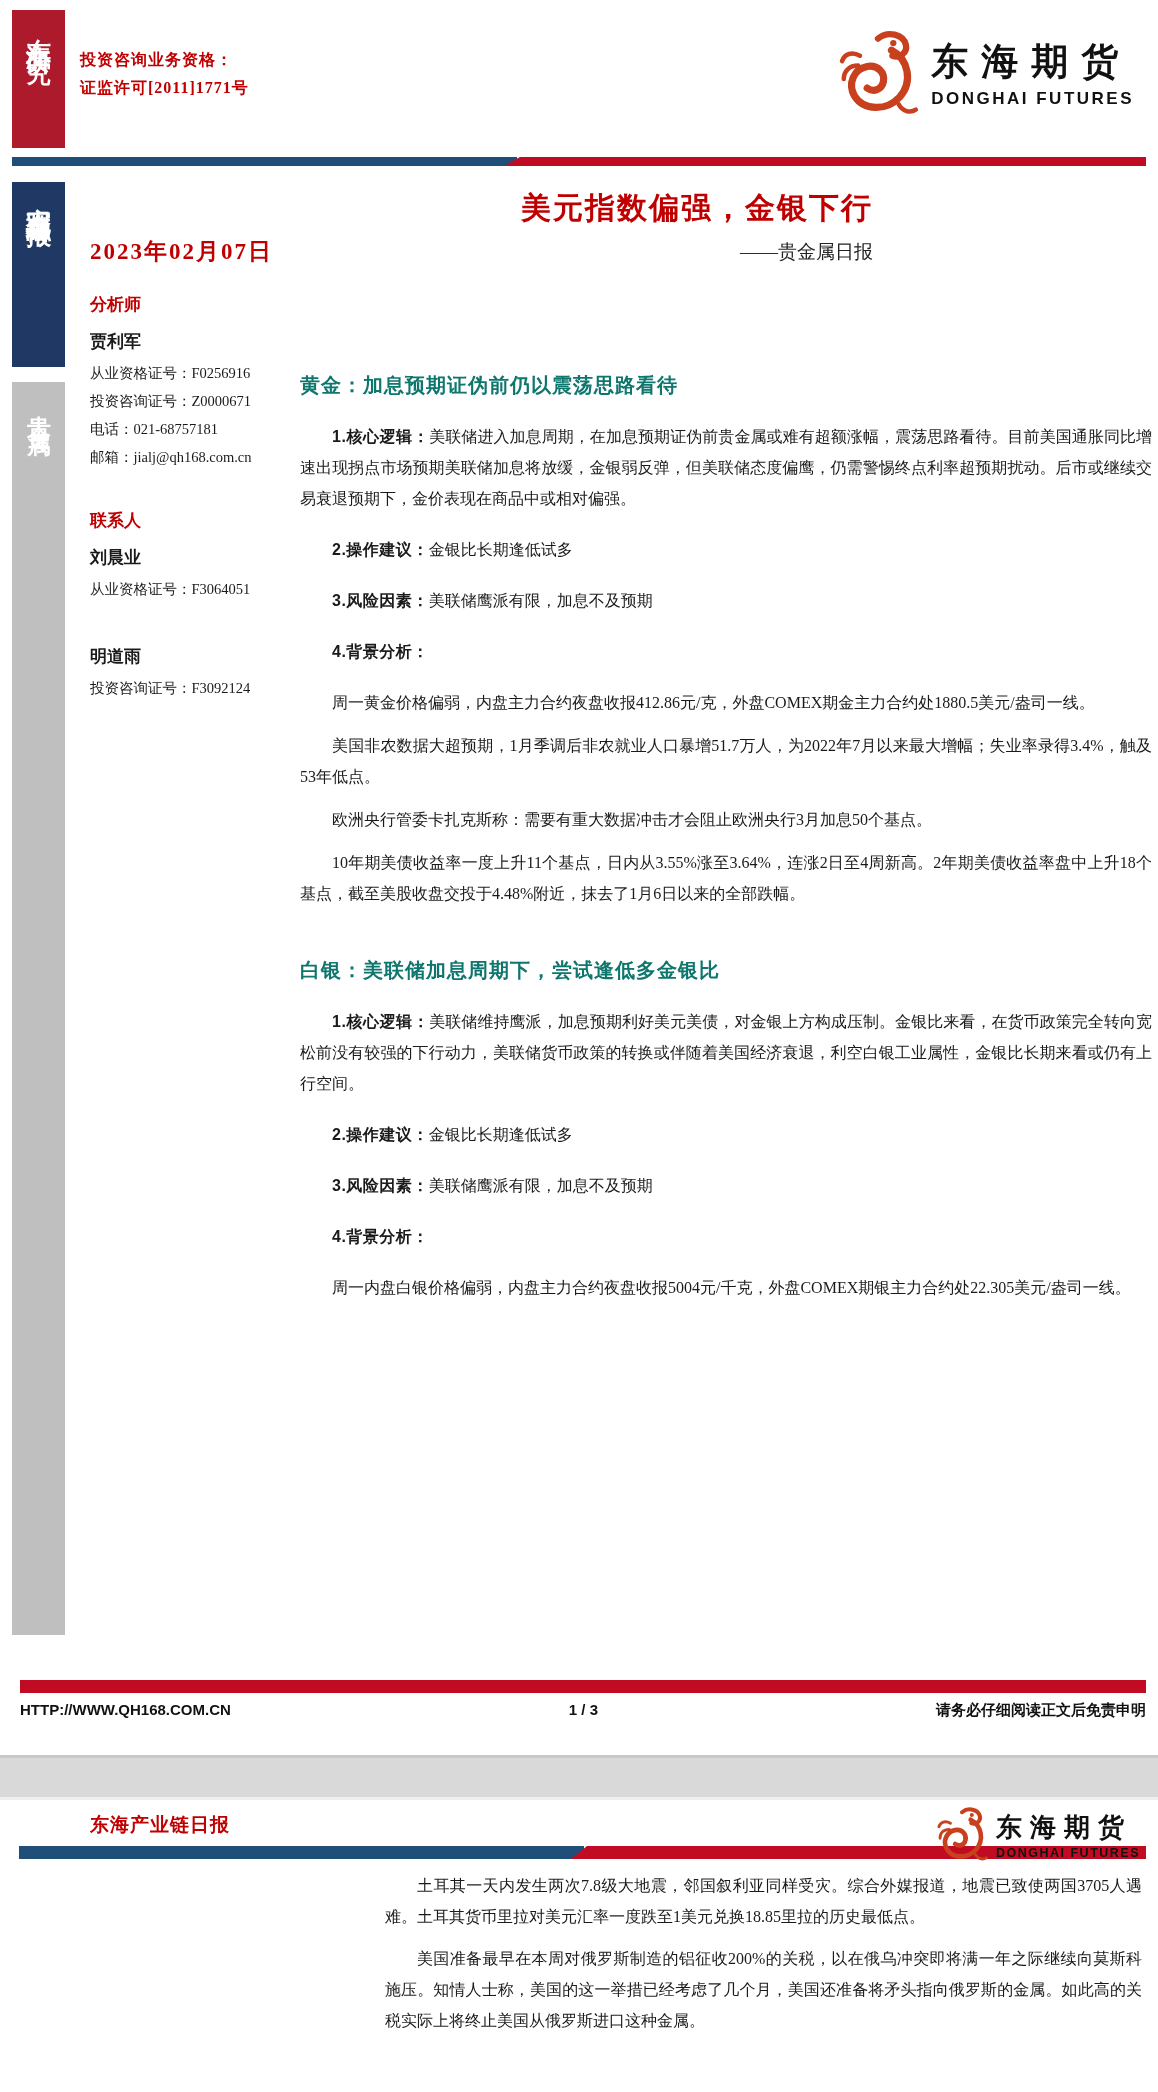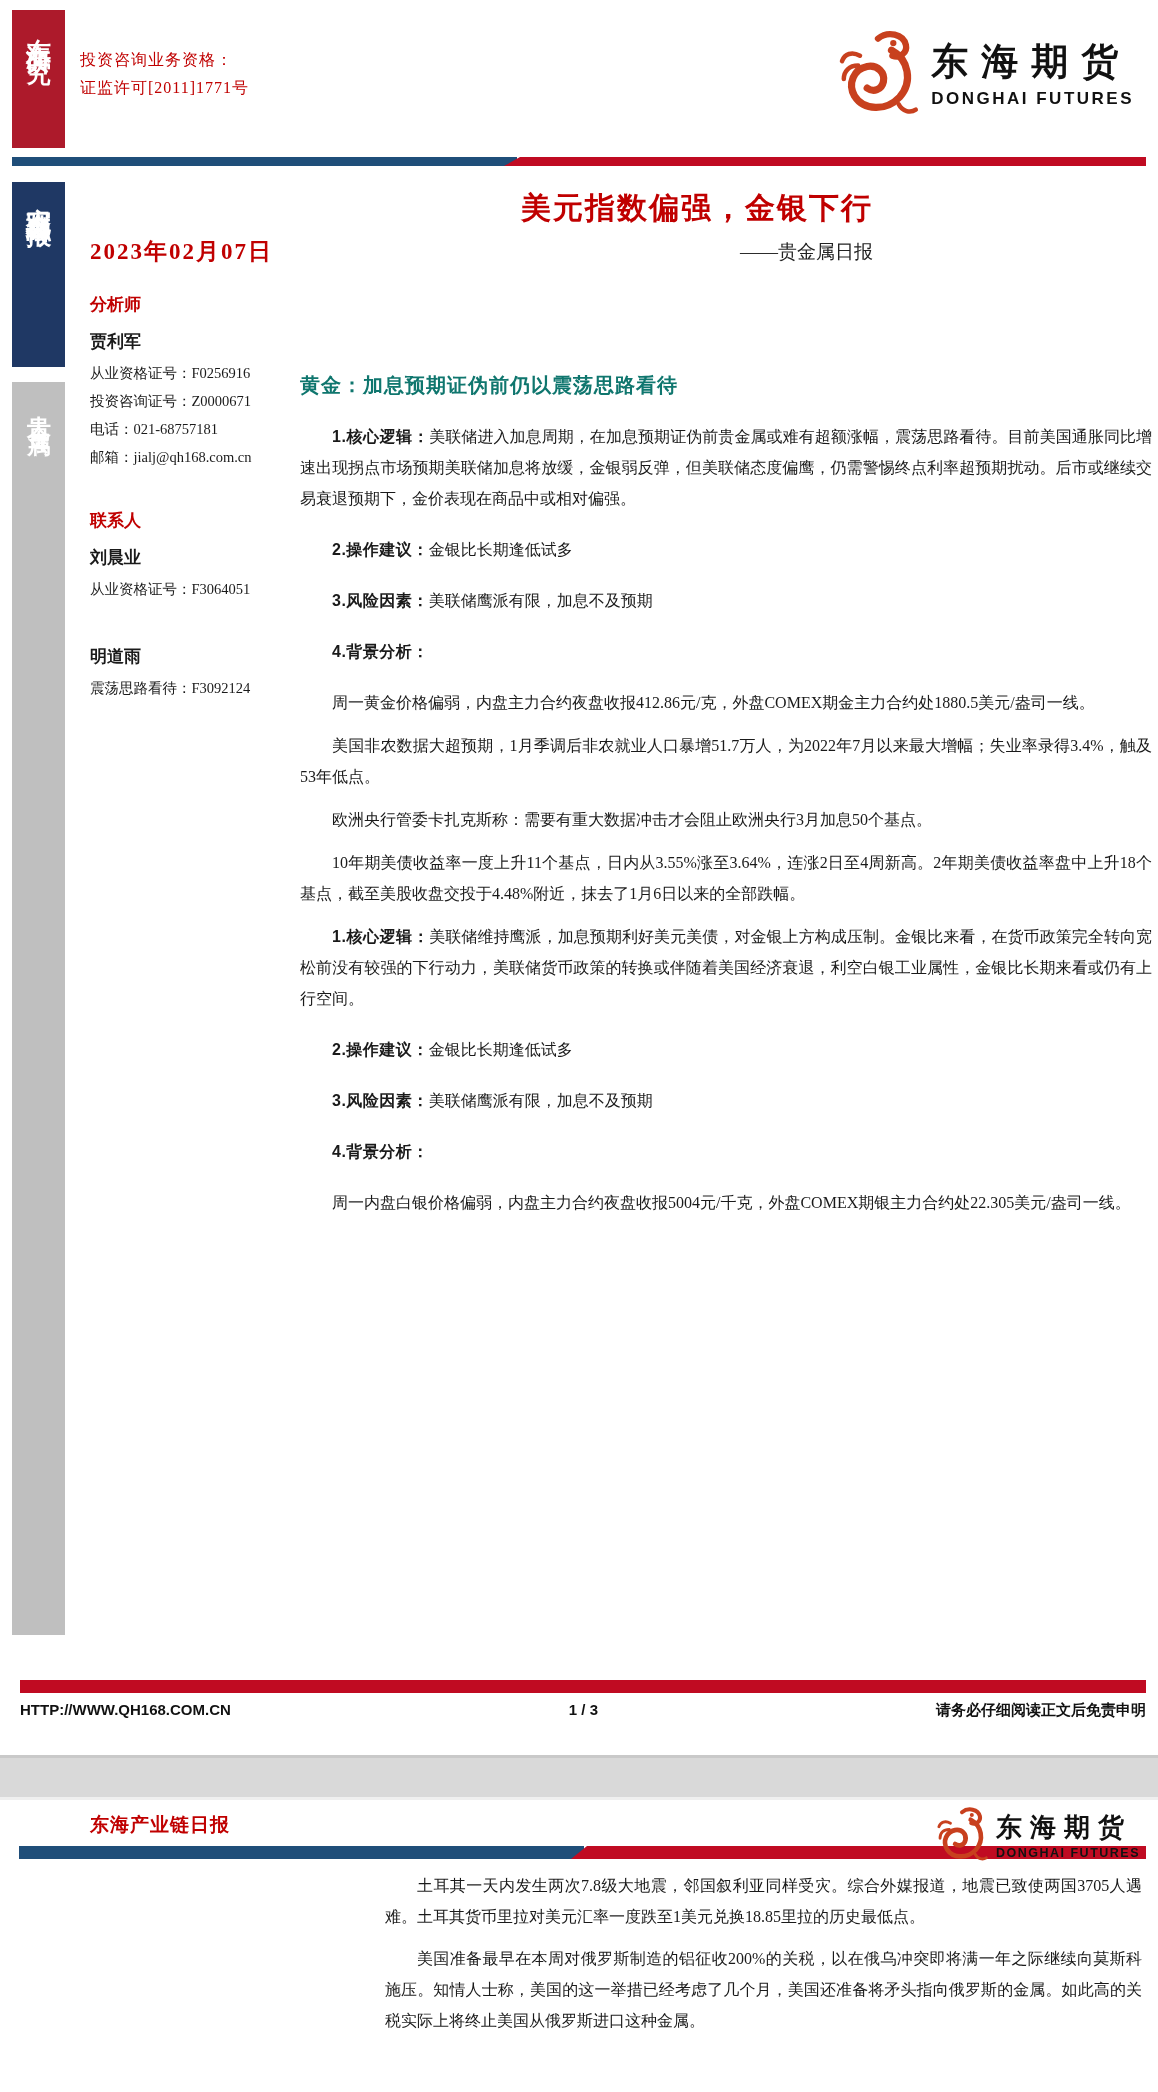--- a/index.html
+++ b/index.html
@@ -14,21 +14,21 @@
   .gap-band { width:1158px; height:45px; background:#d9d9d9;
     border-top:3px solid #c9c9c9; border-bottom:3px solid #efefef; }
 
   
   .vbanner { position:absolute; left:12px; width:53px; color:#fff; font-weight:bold;
     writing-mode:vertical-rl; text-orientation:upright; line-height:53px; }
   .banner-research { top:10px; height:138px; background:#ad1a2b; font-size:25px; letter-spacing:7px; padding-top:8px; }
   .banner-report   { top:182px; height:185px; background:#1f3864; font-size:25px; letter-spacing:3px; padding-top:6px; }
   .banner-category { top:382px; height:1253px; background:#bfbfbf; font-size:24px; letter-spacing:9px; padding-top:14px; }
 
-  .qual { position:absolute; left:80px; top:46px; color:#c00000; font-weight:normal;
+  .qual { position:absolute; left:80px; top:46px; color:#c00000; font-weight:bold;
     font-size:16px; line-height:28px; letter-spacing:1px; }
 
   
   .logo { position:absolute; display:flex; align-items:center; z-index:5; }
   .logo-lg { top:26px; right:24px; gap:12px; }
   .logo-sm { top:4px;  right:18px; gap:8px; }
   .logo .txt { display:flex; flex-direction:column; }
   .logo-lg .cn { font-size:37px; font-weight:bold; letter-spacing:13px; white-space:nowrap; color:#111; }
   .logo-lg .en { font-size:17px; font-weight:bold; letter-spacing:2.5px; white-space:nowrap; color:#111;
     font-family:"Liberation Sans",sans-serif; margin-top:2px; }
@@ -136,41 +136,42 @@
     <div class="a-line">电话：021-68757181</div>
     <div class="a-line">邮箱：jialj@qh168.com.cn</div>
 
     <div class="a-label contact-label">联系人</div>
     <div class="contact">
       <div class="a-name">刘晨业</div>
       <div class="a-line">从业资格证号：F3064051</div>
     </div>
     <div class="contact">
       <div class="a-name">明道雨</div>
-      <div class="a-line">震荡思路看待：F3092124</div>
+      <div class="a-line">投资咨询证号：F3092124</div>
     </div>
   </div>
 
   <div class="main">
 
     <div class="sec-h">黄金：加息预期证伪前仍以震荡思路看待</div>
 
     <p class="body-p"><span class="lbl">1.核心逻辑：</span><span>美联储进入加息周期，在加息预期证伪前贵金属或难有超额涨幅，震荡思路看待。目前美国通胀同比增速出现拐点市场预期美联储加息将放缓，金银弱反弹，但美联储态度偏鹰，仍需警惕终点利率超预期扰动。后市或继续交易衰退预期下，金价表现在商品中或相对偏强。</span></p>
 
     <div class="item"><span class="lbl">2.操作建议：</span><span>金银比长期逢低试多</span></div>
 
     <div class="item"><span class="lbl">3.风险因素：</span><span>美联储鹰派有限，加息不及预期</span></div>
 
     <div class="item"><span class="lbl">4.背景分析：</span></div>
 
     <p class="body-p">周一黄金价格偏弱，内盘主力合约夜盘收报412.86元/克，外盘COMEX期金主力合约处1880.5美元/盎司一线。</p>
     <p class="body-p">美国非农数据大超预期，1月季调后非农就业人口暴增51.7万人，为2022年7月以来最大增幅；失业率录得3.4%，触及53年低点。</p>
     <p class="body-p">欧洲央行管委卡扎克斯称：需要有重大数据冲击才会阻止欧洲央行3月加息50个基点。</p>
     <p class="body-p">10年期美债收益率一度上升11个基点，日内从3.55%涨至3.64%，连涨2日至4周新高。2年期美债收益率盘中上升18个基点，截至美股收盘交投于4.48%附近，抹去了1月6日以来的全部跌幅。</p>
 
+    <div class="sec-h second">白银：美联储加息周期下，尝试逢低多金银比</div>
 
     <p class="body-p"><span class="lbl">1.核心逻辑：</span><span>美联储维持鹰派，加息预期利好美元美债，对金银上方构成压制。金银比来看，在货币政策完全转向宽松前没有较强的下行动力，美联储货币政策的转换或伴随着美国经济衰退，利空白银工业属性，金银比长期来看或仍有上行空间。</span></p>
 
     <div class="item"><span class="lbl">2.操作建议：</span><span>金银比长期逢低试多</span></div>
 
     <div class="item"><span class="lbl">3.风险因素：</span><span>美联储鹰派有限，加息不及预期</span></div>
 
     <div class="item"><span class="lbl">4.背景分析：</span></div>
 
     <p class="body-p">周一内盘白银价格偏弱，内盘主力合约夜盘收报5004元/千克，外盘COMEX期银主力合约处22.305美元/盎司一线。</p>

